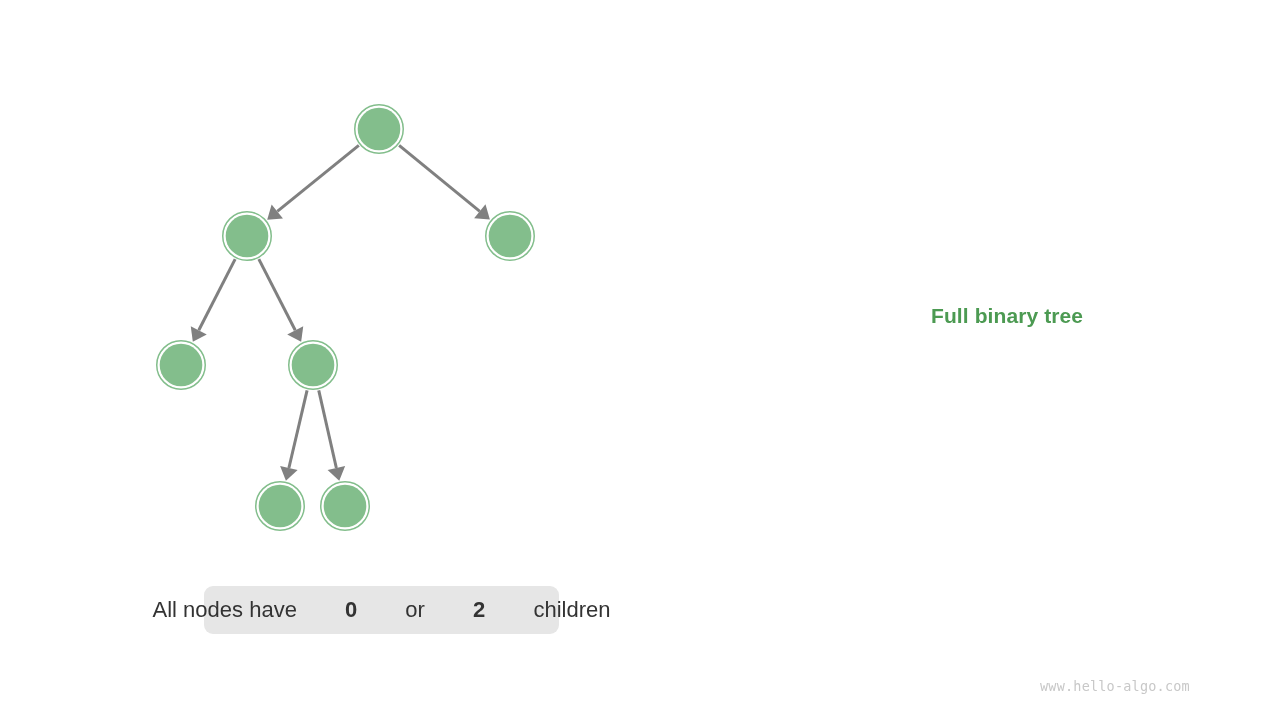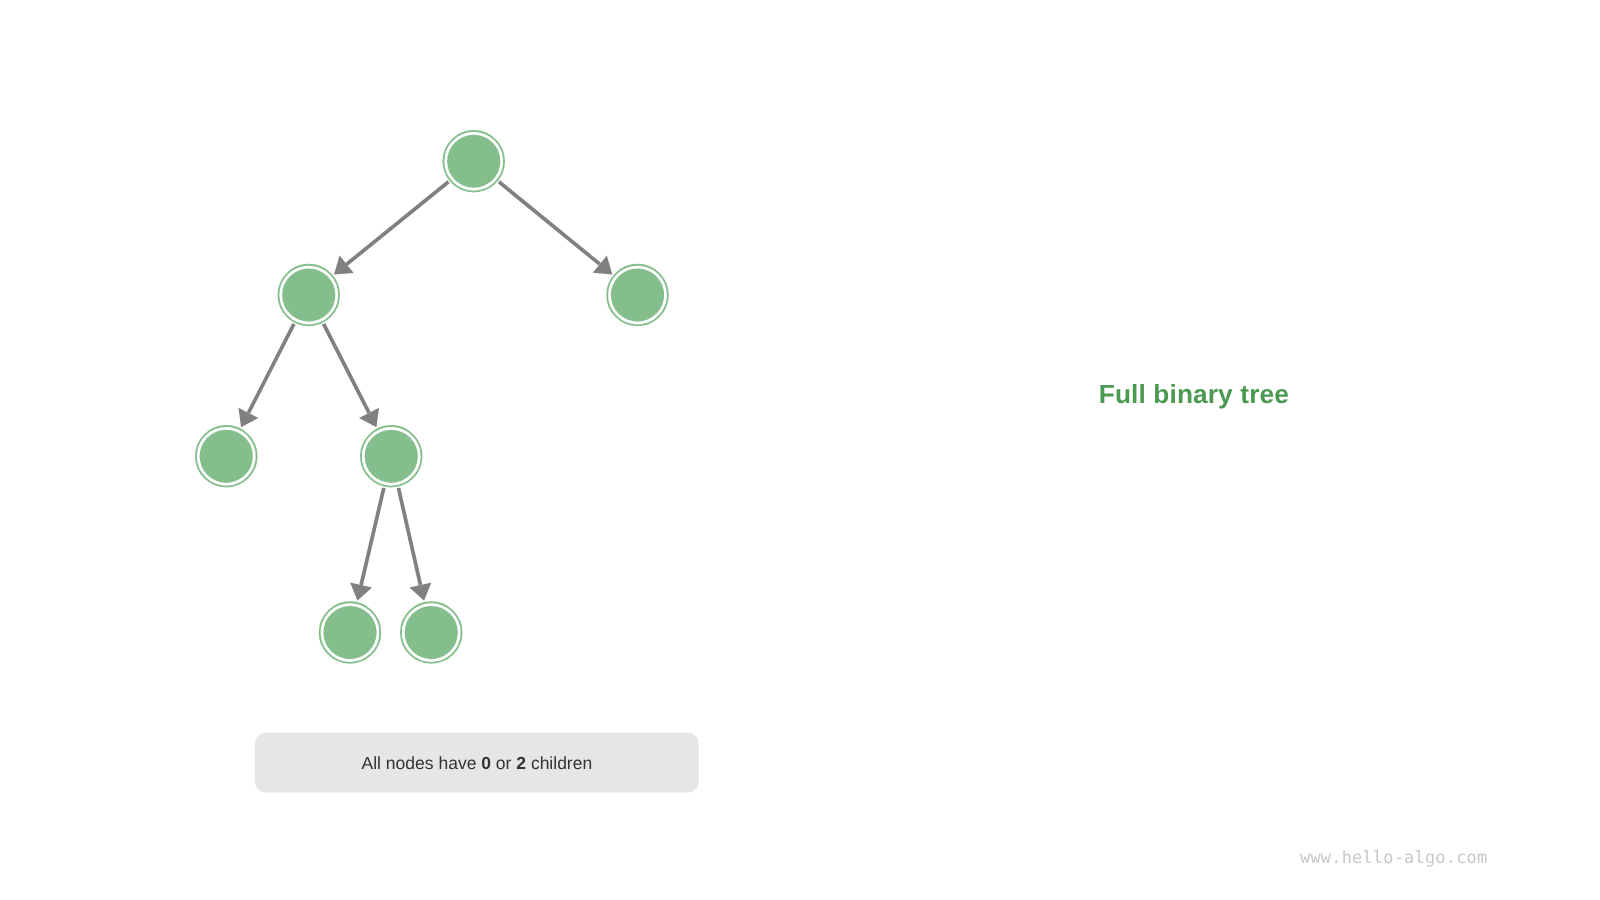--- a/index.html
+++ b/index.html
@@ -36,23 +36,24 @@
     user-select: none;
   }
   .caption-box {
     position: absolute;
     display: flex;
     align-items: center;
     justify-content: center;
     border-radius: 9px;
     box-sizing: border-box;
     font-family: "Liberation Sans", sans-serif;
-    font-size: 14px;
+    font-size: 22px;
     white-space: nowrap;
     padding: 0 22px;
+    gap: 42px;
   }
   .caption-box .cap-strong {
     font-weight: bold;
   }
   .caption-box .cap-seg {
     white-space: pre;
   }
   .watermark {
     position: absolute;
     font-family: "DejaVu Sans Mono", "Liberation Mono", monospace;
@@ -114,21 +115,21 @@
           <circle cx="280" cy="506" r="21.3" fill="#83BE8C"></circle>
         </g>
         <g>
           <circle cx="345" cy="506" r="24" fill="none" stroke="#83BE8C" stroke-width="2"></circle>
           <circle cx="345" cy="506" r="22.5" fill="none" stroke="#ffffff" stroke-width="2"></circle>
           <circle cx="345" cy="506" r="21.3" fill="#83BE8C"></circle>
         </g>
       </g>
   </svg>
 
-  <div class="diagram-title" id="diagram-title" style="left: 879px; top: 316px; transform: translateY(-50%); color: rgb(76, 154, 82);">Full binary tree</div>
+  <div class="diagram-title" id="diagram-title" style="left: 931px; top: 316px; transform: translateY(-50%); color: rgb(76, 154, 82);">Full binary tree</div>
 
   <div class="caption-box" id="caption-box" style="left: 204px; top: 586px; width: 355px; height: 48px; background: rgb(230, 230, 230); color: rgb(51, 51, 51);">
       <span class="cap-seg">All nodes have </span>
       <span class="cap-seg cap-strong">0</span>
       <span class="cap-seg"> or </span>
       <span class="cap-seg cap-strong">2</span>
       <span class="cap-seg"> children</span>
     </div>
 
   <div class="watermark" id="watermark" style="left: 1040px; top: 686px; transform: translateY(-50%); color: rgb(200, 200, 200);">www.hello-algo.com</div>

